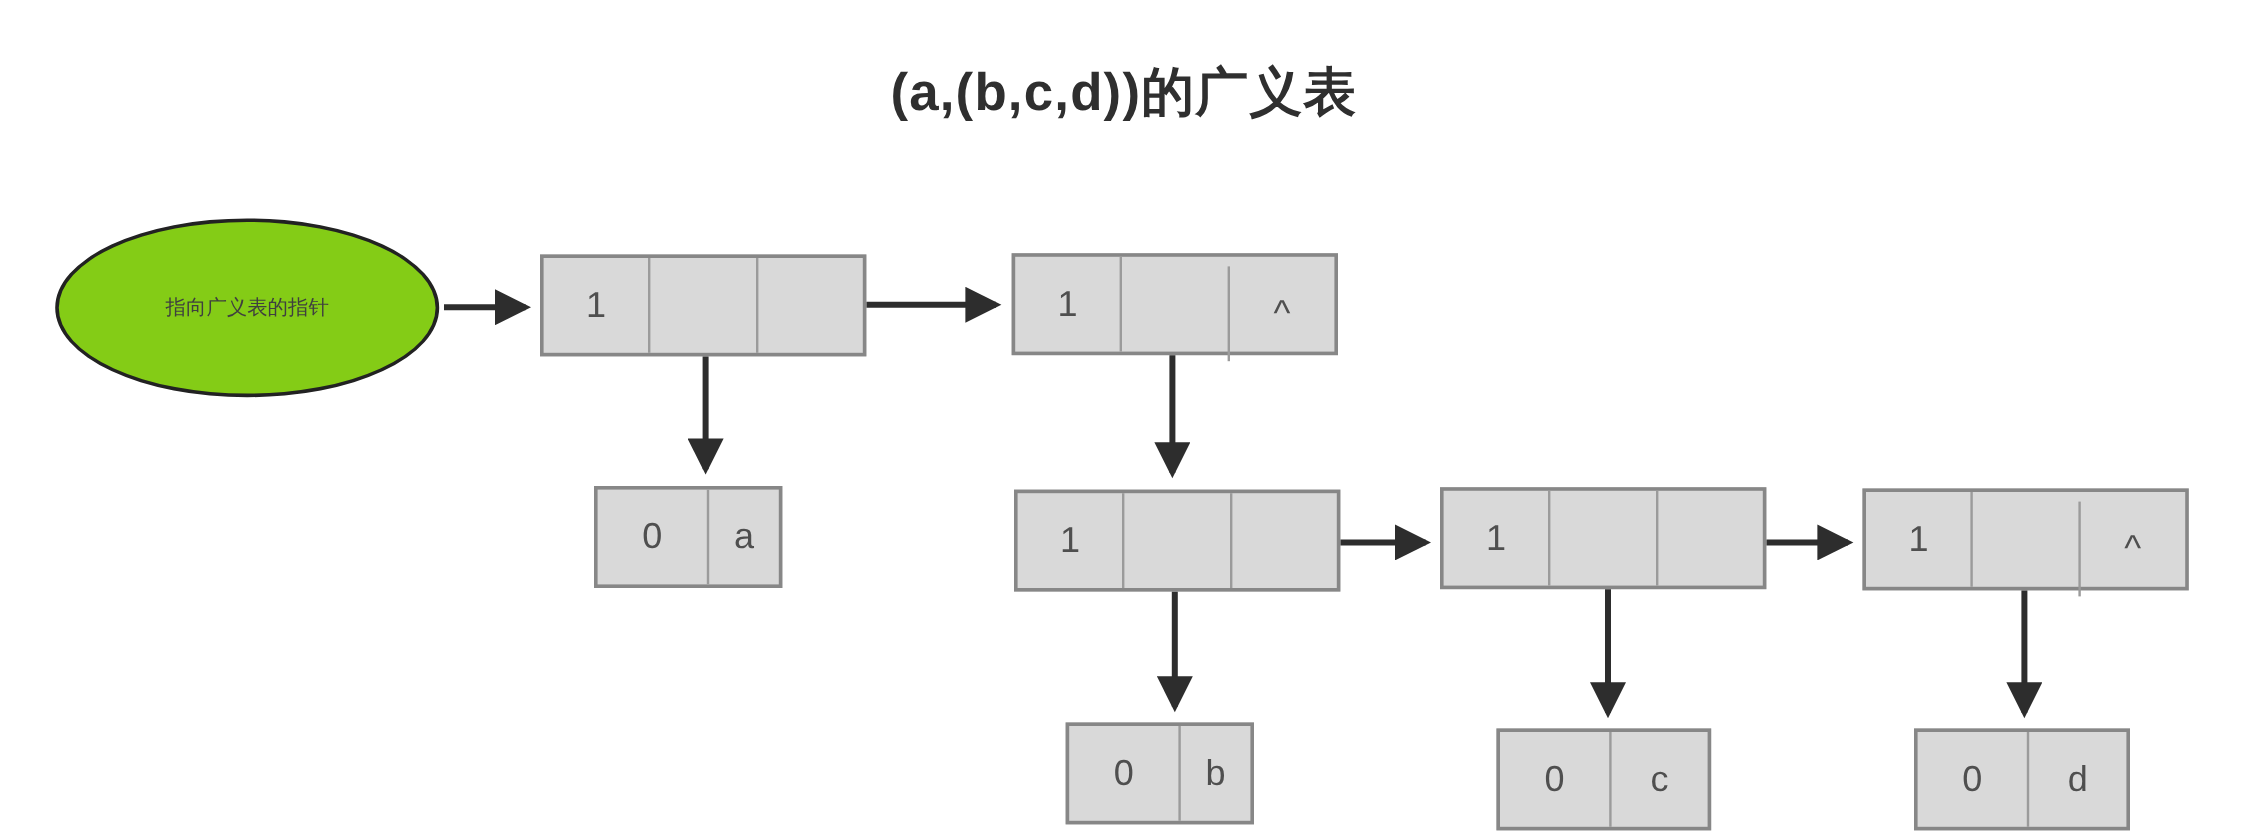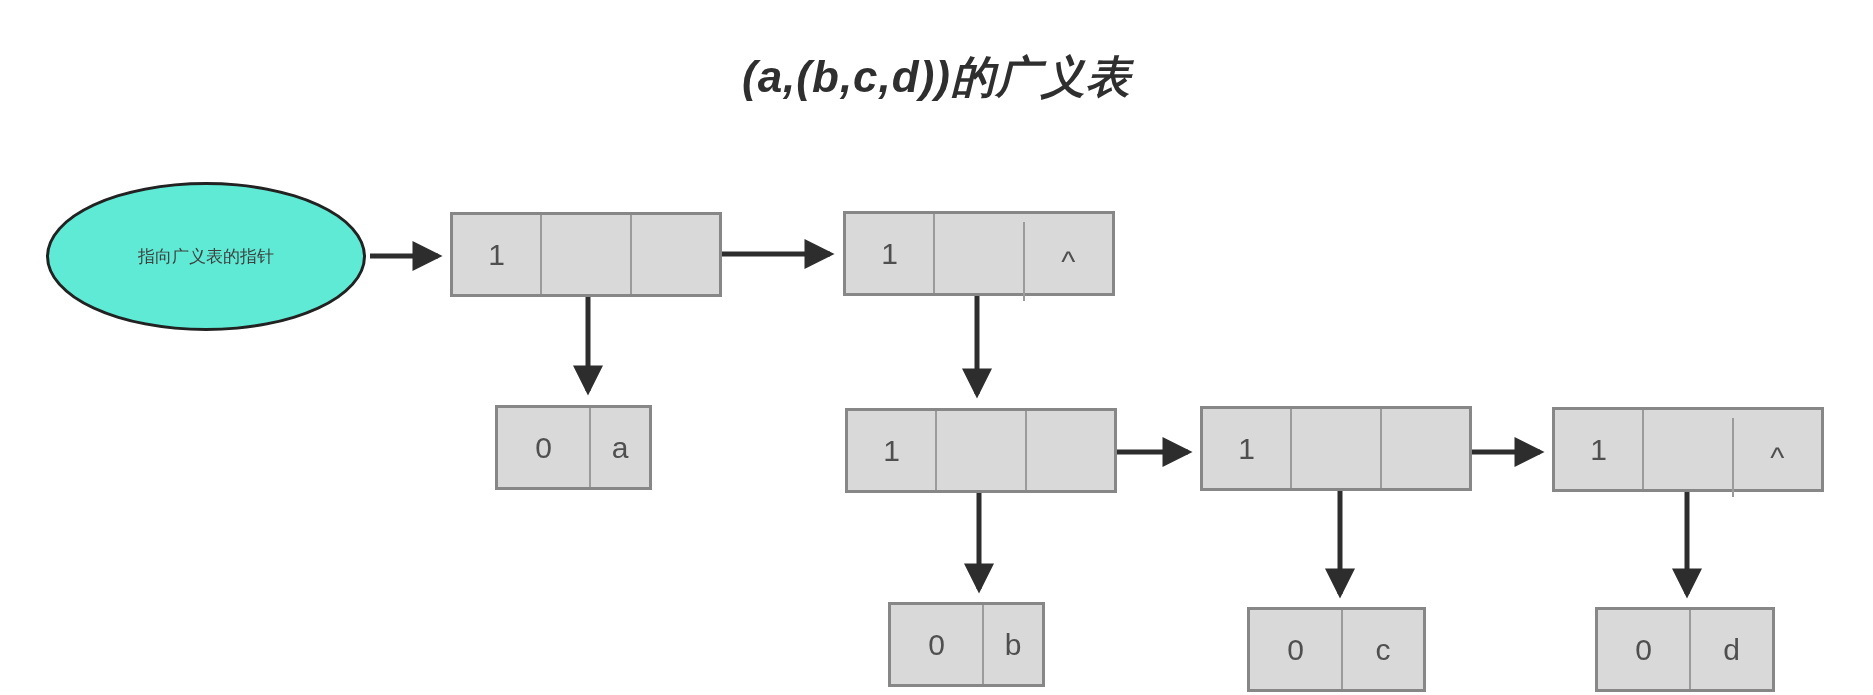--- a/index.html
+++ b/index.html
@@ -11,34 +11,33 @@
     font-family:"Liberation Sans",sans-serif;
   }
   .title{
     position:absolute;
     top:48px;left:0;width:100%;
     text-align:center;
     font-size:44px;
     font-weight:700;
     color:#2f2f2f;
     letter-spacing:1px;
-    font-style:italic;
   }
   .arrow-layer{
     position:absolute;left:0;top:0;
     width:1873px;height:695px;
     pointer-events:none;
   }
   .ellipse{
     position:absolute;
     left:46px;top:182px;
     width:314px;height:143px;
     border:3px solid #222222;
     border-radius:50%;
-    background:#5eead4;
+    background:#84cc16;
     display:flex;align-items:center;justify-content:center;
   }
   .ellipse span{
     font-size:17px;
     color:#3f3f3f;
   }
   .node{
     position:absolute;
     display:flex;
     height:79px;

